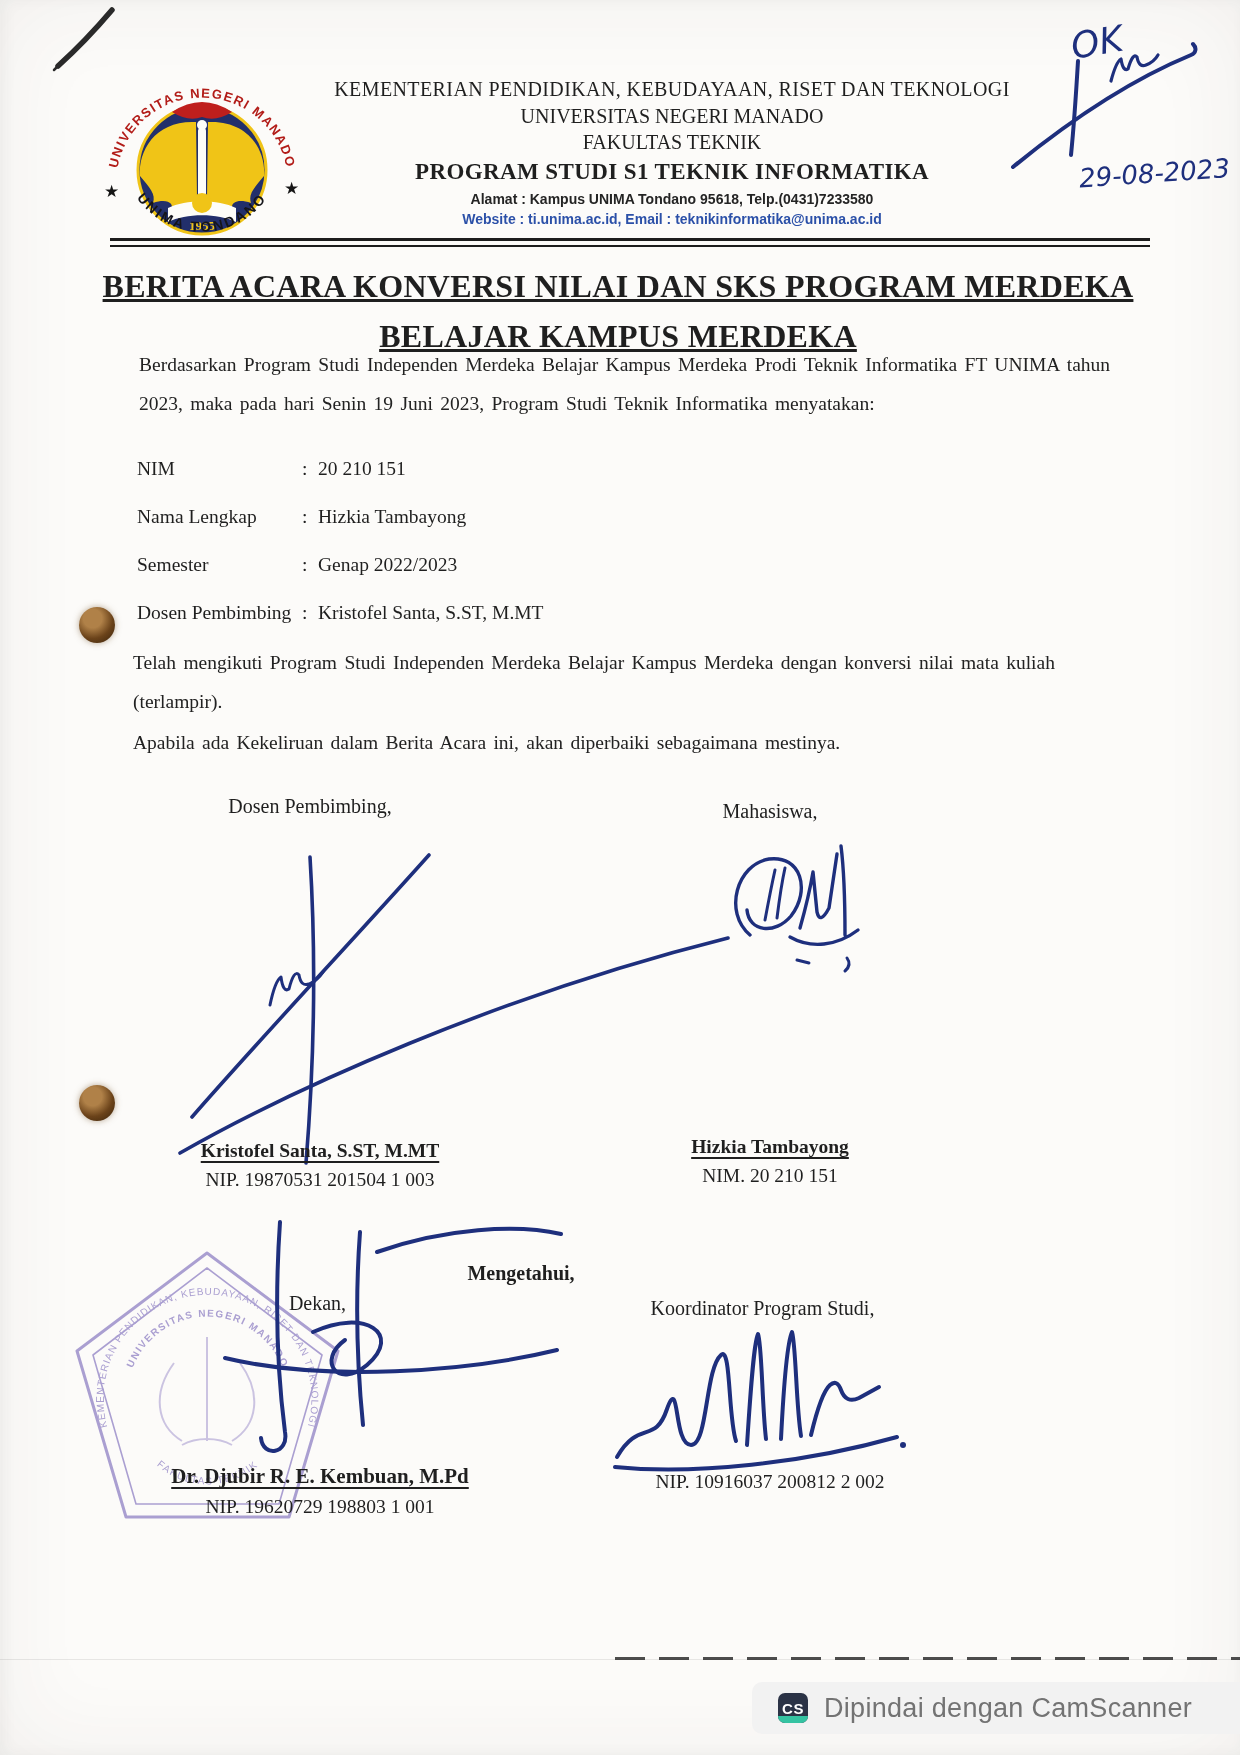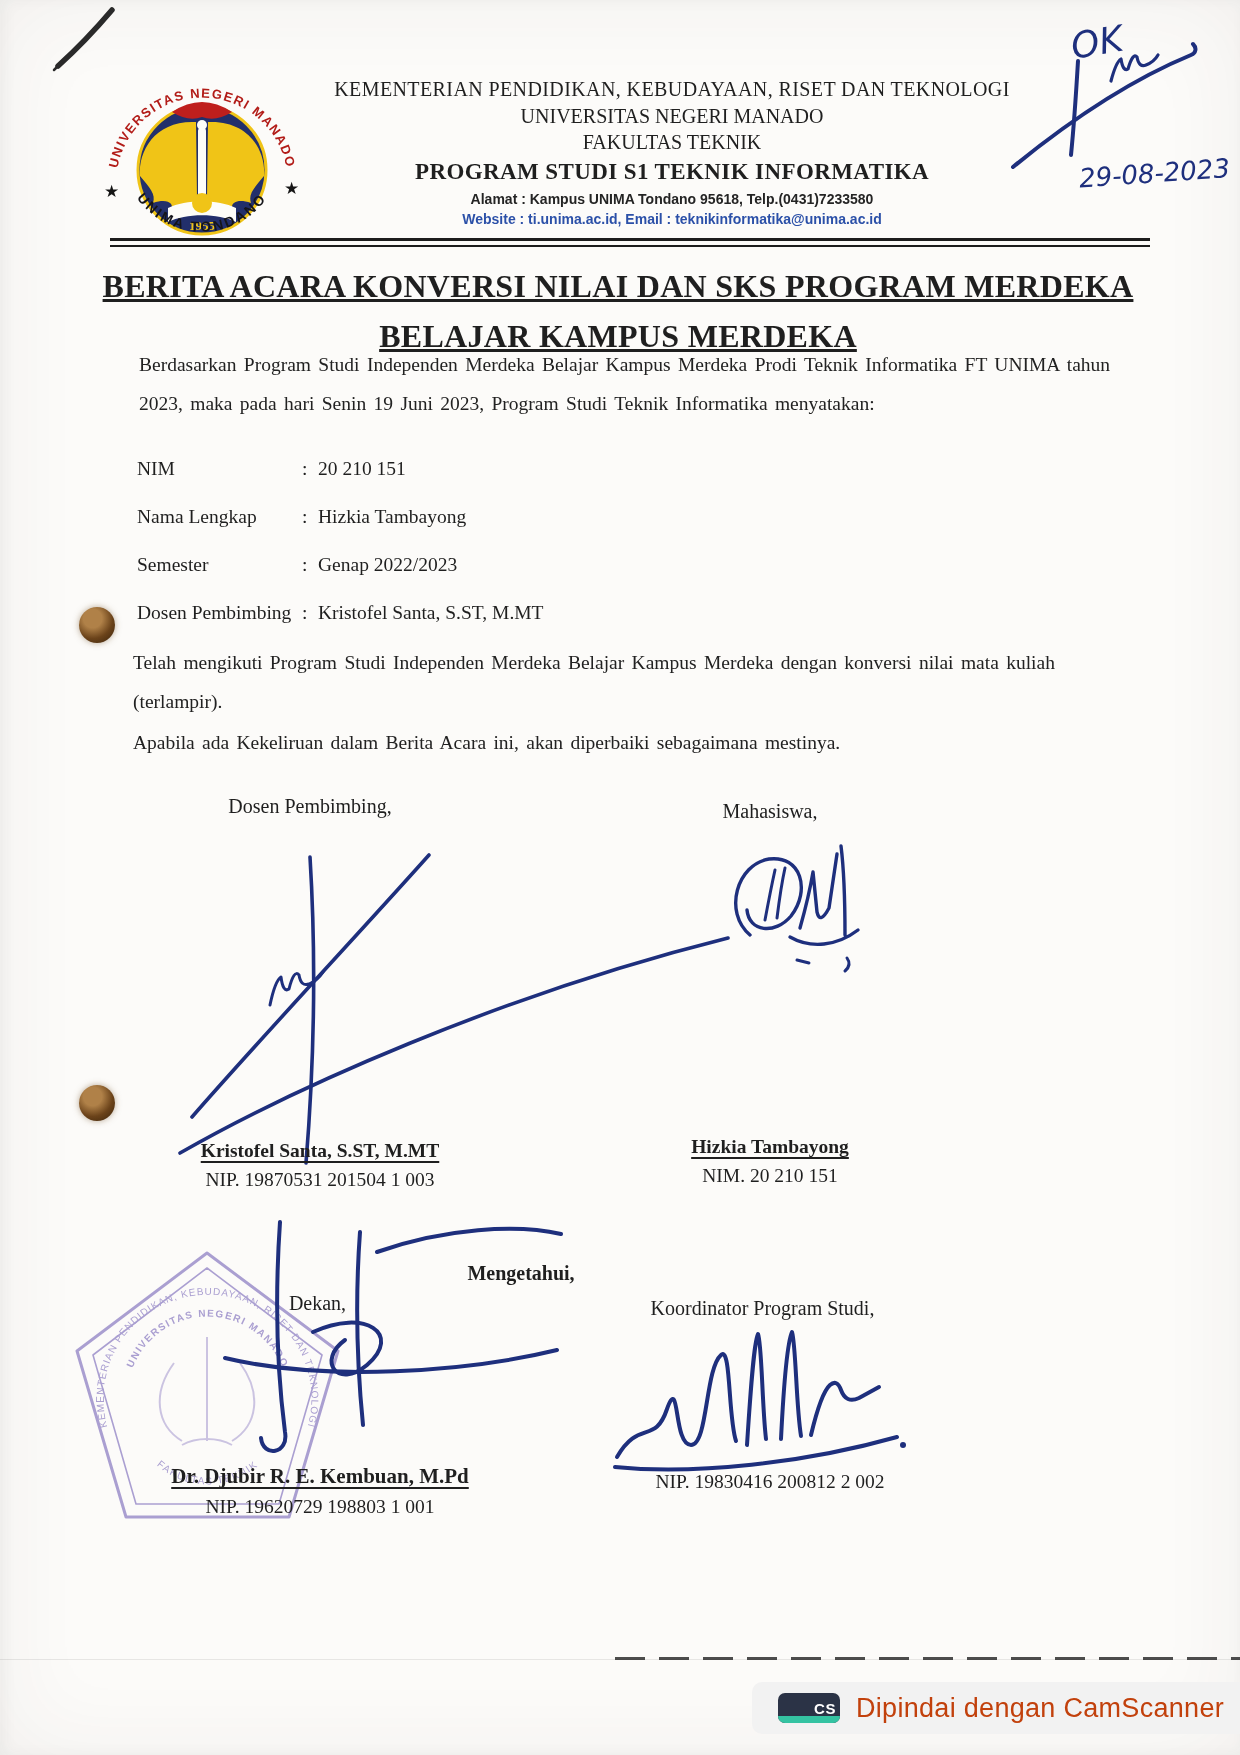--- a/index.html
+++ b/index.html
@@ -44,23 +44,23 @@
 
   
   .hole{width:36px;height:36px;border-radius:50%;
     background:radial-gradient(circle at 38% 32%, #b08148 0 28%, #6b431a 60%, #38220b 100%);
     box-shadow:0 0 6px rgba(120,90,50,.5);}
 
   
   .cs-badge{left:752px;top:1682px;width:488px;height:52px;background:#f2f2f2;border-radius:10px 0 0 10px;
     display:flex;align-items:center;font-family:"Liberation Sans","DejaVu Sans",sans-serif;}
   .cs-icon{width:30px;height:30px;margin-left:26px;border-radius:7px;background:#2b3346;position:relative;overflow:hidden;
-    display:flex;align-items:center;justify-content:center;color:#fff;font-weight:bold;font-size:15px;letter-spacing:.5px;padding-left:32px;}
+    display:flex;align-items:center;justify-content:center;color:#fff;font-weight:bold;font-size:15px;letter-spacing:.5px;}
   .cs-icon::after{content:"";position:absolute;left:0;right:0;bottom:0;height:7px;background:#35c3a2;}
-  .cs-text{margin-left:16px;font-size:27px;color:#c2410c;letter-spacing:.3px;}
+  .cs-text{margin-left:16px;font-size:27px;color:#737373;letter-spacing:.3px;}
 
   .edge-dashes{left:615px;top:1657px;width:625px;height:3px;opacity:.85;
     background:repeating-linear-gradient(90deg,#2e2e2e 0 30px,rgba(46,46,46,0) 30px 44px);}
   .edge-hairline{left:0;top:1659px;width:1240px;height:1px;background:#555;opacity:.12;}
 </style>
 </head>
 <body>
 
 <div class="paper">
 
@@ -218,21 +218,21 @@
     <path class="ink" stroke-width="4" d="M 216 110 q 10 -42 19 -50 q 7 -6 11 5 q 5 14 18 8 l 20 -11"></path>
     <path class="ink" stroke-width="4" d="M 20 142 C 100 150, 210 138, 302 112"></path>
     <circle cx="308" cy="120" r="3" fill="#1e2f7d"></circle>
   </svg>
 
   <div class="abs ctr" style="left:120px;top:1464px;width:400px">
     <div class="sig-name" style="font-size:21px">Dr. Djubir R. E. Kembuan, M.Pd</div>
     <div class="sig-id">NIP. 19620729 198803 1 001</div>
   </div>
   <div class="abs ctr" style="left:580px;top:1464px;width:380px">
-    <div class="sig-id">NIP. 19830416 200812 2 002</div>
+    <div class="sig-id">NIP. 10916037 200812 2 002</div>
   </div>
 
   <div class="abs hole" style="left:79px;top:607px"></div>
   <div class="abs hole" style="left:79px;top:1085px"></div>
 
   <div class="abs edge-hairline"></div>
   <div class="abs edge-dashes"></div>
 
   <div class="abs cs-badge">
     <div class="cs-icon">CS</div>

